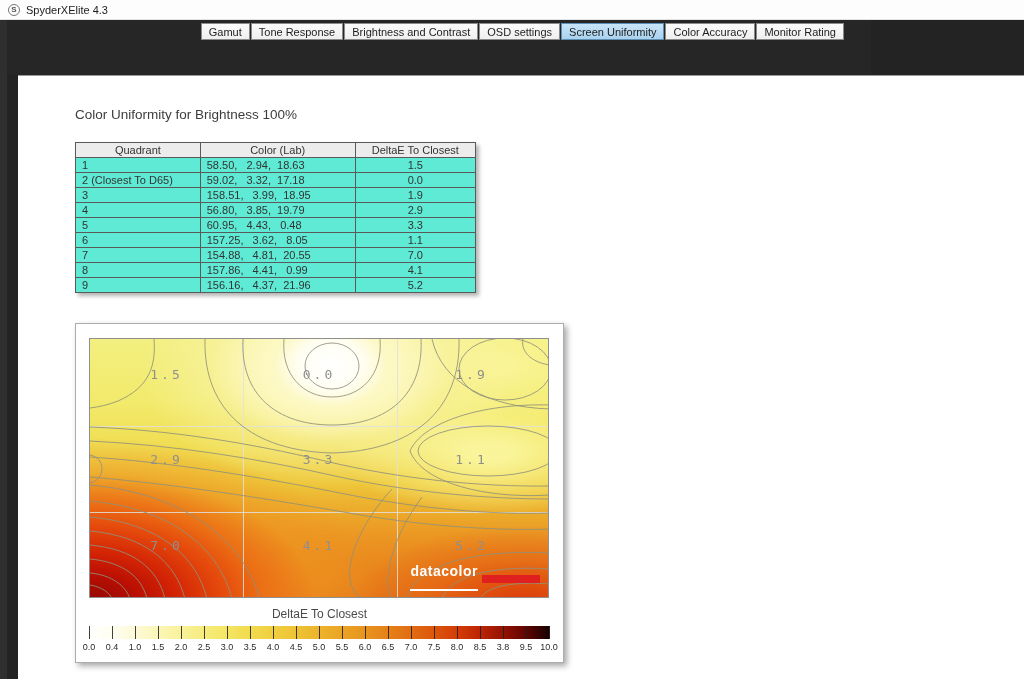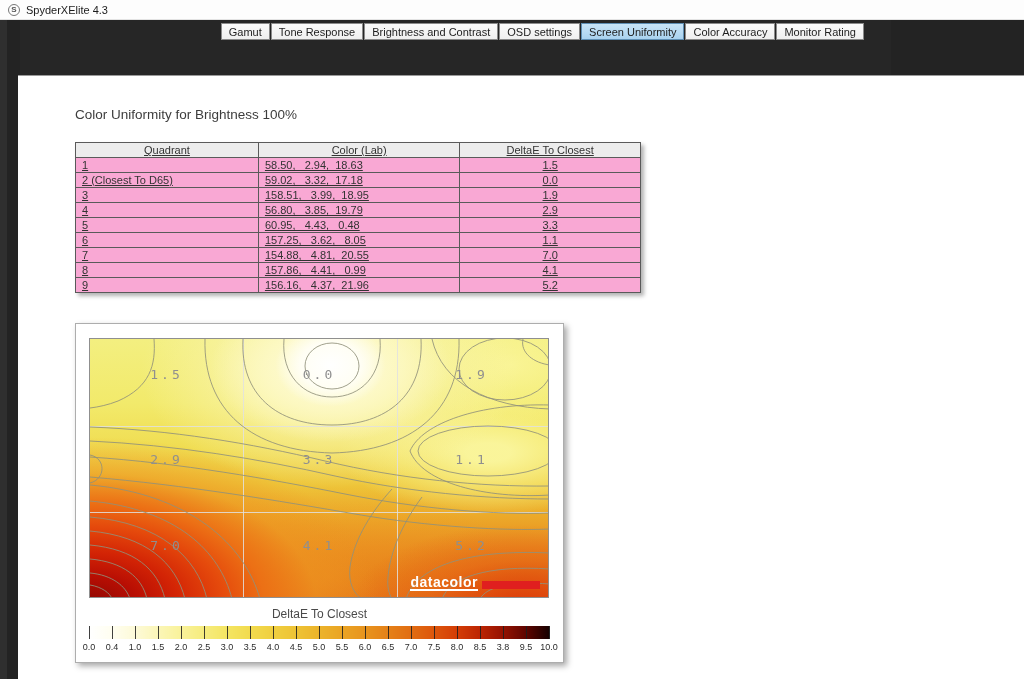--- a/index.html
+++ b/index.html
@@ -10,40 +10,40 @@
   
   .titlebar { position:absolute; left:0; top:0; width:1024px; height:20px;
               background:#fdfdfd; display:flex; align-items:center; padding-left:8px;
               border-bottom:1px solid #e3e3e3; }
   .app-icon { width:12px; height:12px; border:1px solid #777; border-radius:50%;
               font-size:8px; font-weight:bold; color:#555; display:flex;
               align-items:center; justify-content:center; margin-right:6px; }
   .win-title { font-size:11px; color:#1b1b1b; }
 
   .chrome-dark { position:absolute; left:0; top:20px; width:871px; height:55px;
-                 background:#262626;margin-left:20px; }
+                 background:#262626; }
   .left-band { position:absolute; left:0; top:20px; width:7px; height:659px;
                background:#2f2f2f; }
 
   
   .tabs { position:absolute; top:3px; right:27px; display:flex; }
   .tab { height:17px; padding:2px 7px 3px; font-size:11px; color:#1d1d1d;
          background:linear-gradient(#fbfbfb,#efefef); border:1px solid #8a8a8a;
          margin-left:1px; white-space:nowrap; cursor:default; }
   .tab.active { background:linear-gradient(#c9e5f8,#a9d2ef); border-color:#5f8fb4;text-align:center; }
 
   
   .panel { position:absolute; left:18px; top:75px; width:1006px; height:604px;
            background:#ffffff; border-top:1px solid #9a9a9a; }
   .page-title { position:absolute; left:57px; top:31px; font-size:13.5px; color:#3d3d3d; }
 
   
-  table.quadrants { position:absolute; left:57px; top:66px; width:566px;
+  table.quadrants { position:absolute; left:57px; top:66px; width:401px;
                     border-collapse:collapse; font-size:11px; color:#333;
-                    box-shadow:3px 3px 4px rgba(0,0,0,.30); background:#f9a8d4;text-decoration:underline; }
+                    box-shadow:3px 3px 4px rgba(0,0,0,.30); background:#5eead4; }
   table.quadrants th, table.quadrants td { border:1px solid #5a5a5a; line-height:12px;
                     padding:1px 6px; height:15px; }
   table.quadrants th { background:#ececec; font-weight:normal; text-align:center; }
   td.qcol { width:158px; text-align:left; }
   td.labcol { width:174px; text-align:left; white-space:pre; }
   td.decol { width:156px; text-align:center; }
 
   
   .figure { position:absolute; left:57px; top:247px; width:489px; height:340px;
             background:#fff; border:1px solid #adadad;
@@ -64,21 +64,21 @@
   .gridline { position:absolute; background:rgba(225,225,225,.85); }
   .gv { width:1px; height:100%; top:0; }
   .gh { height:1px; width:100%; left:0; }
   svg.contours { position:absolute; left:0; top:0; width:460px; height:260px; }
   svg.contours path, svg.contours ellipse { fill:none; stroke:#90907a; stroke-width:1; opacity:.85; }
   .cell-label { position:absolute; transform:translate(-50%,-50%);
                 font-family:"DejaVu Sans Mono", monospace; font-size:13px;
                 letter-spacing:3px; color:#8f8f8f; }
   .brand { position:absolute; right:8px; bottom:6px; display:flex; align-items:center; }
   .brand-name { color:#fff; font-size:14px; font-weight:bold; letter-spacing:.5px;
-                border-bottom:2px solid #fff; padding-bottom:0; line-height:13px; }
+                border-bottom:2px solid #fff; padding-bottom:11px; line-height:13px; }
   .brand-bar { width:58px; height:8px; background:#e01f1f; margin-left:4px; margin-top:2px; }
 
   
   .cbar-title { position:absolute; left:0; top:283px; width:100%; text-align:center;
                 font-size:12px; color:#4a4a4a; }
   .cbar { position:absolute; left:13px; top:302px; width:461px; height:13px;
           border-right:1px solid rgba(30,30,30,.85);
           background:
             repeating-linear-gradient(to right, rgba(30,30,30,.85) 0px, rgba(30,30,30,.85) 1px, transparent 1px, transparent 23px),
             linear-gradient(to right, #ffffff 0%, #fffef0 5%, #fdfad8 10%, #fbf6b8 15%, #f9f29a 20%,

